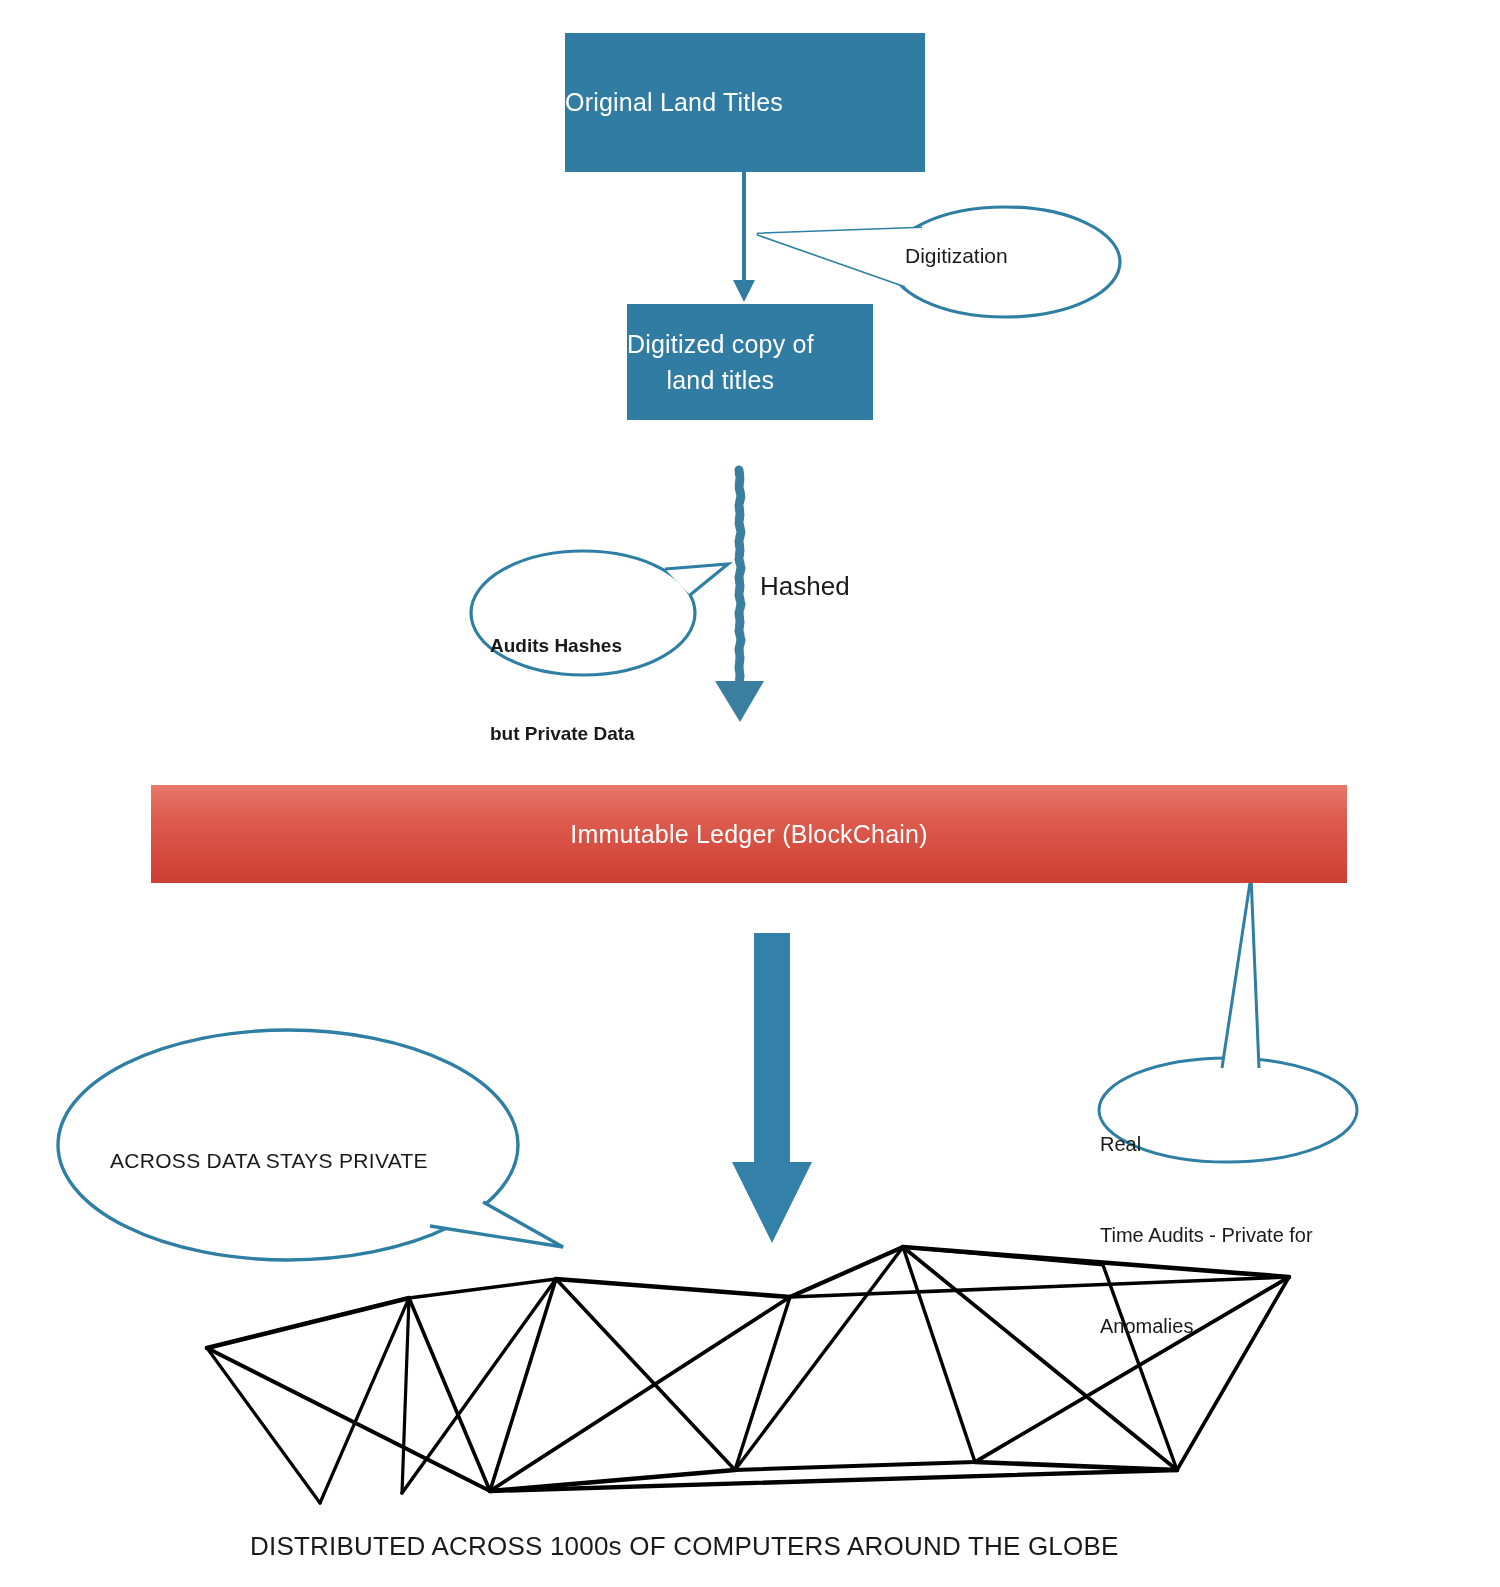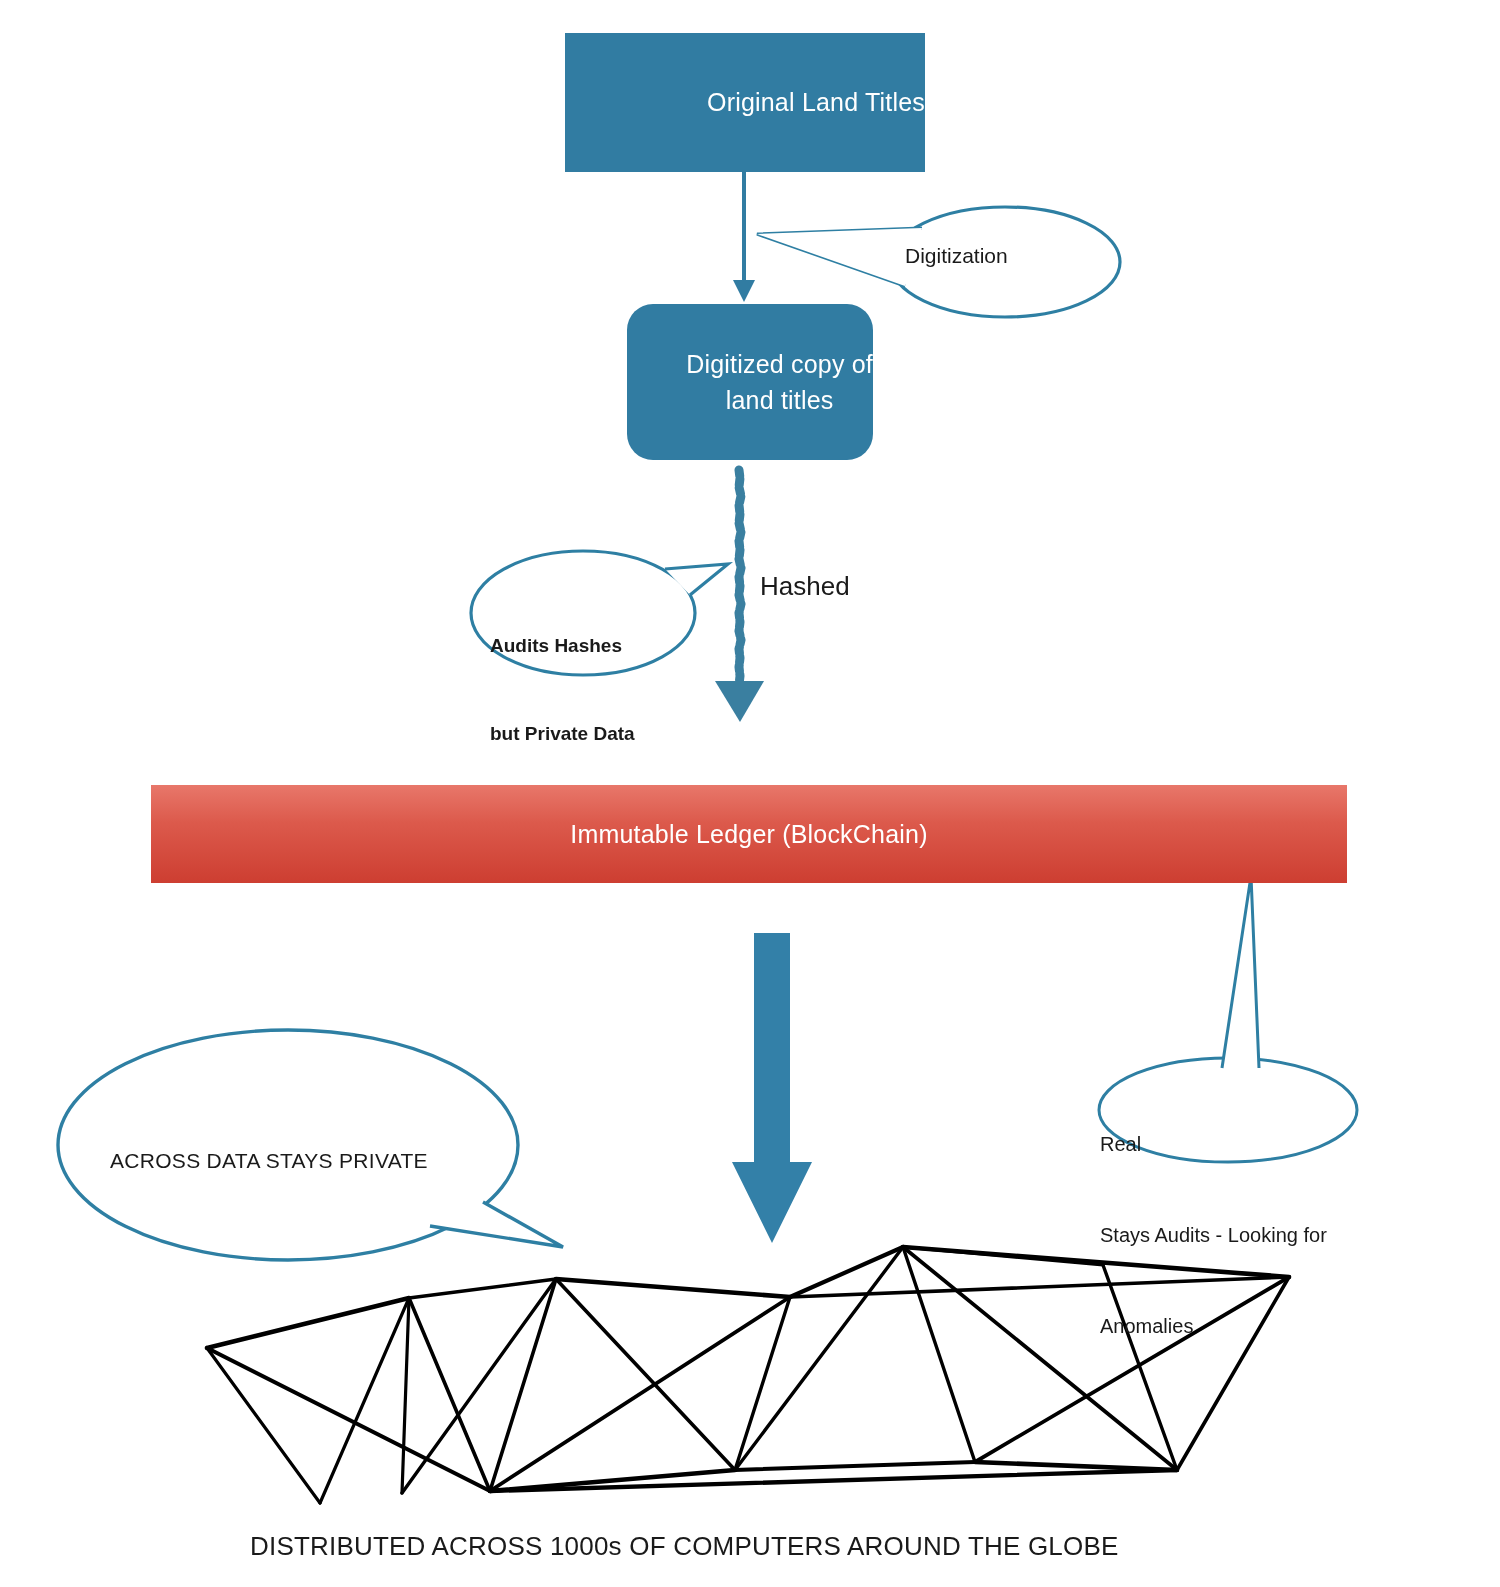--- a/index.html
+++ b/index.html
@@ -29,35 +29,34 @@
     text-align: left;
     white-space: pre;
     line-height: 1.28;
     color: #1a1a1a;
   }
   
   .proc-box {
     position: absolute;
     display: flex;
     align-items: center;
-    justify-content: flex-end;
+    justify-content: flex-start;
     color: #ffffff;
     font-size: 25px;
     letter-spacing: 0.2px;
     text-align: center;
     line-height: 1.45;
   }
   #box-original {
     left: 565px; top: 33px; width: 360px; height: 139px;
     background: #317CA2;
   }
   #box-digitized {
-    left: 627px; top: 304px; width: 246px; height: 156px;
+    left: 627px; top: 304px; width: 246px; height: 116px;
     background: #317CA2;
-    border-radius: 26px;
   }
   #ledger-bar {
     position: absolute;
     left: 151px; top: 785px; width: 1196px; height: 98px;
     display: flex; align-items: center; justify-content: center;
     background: linear-gradient(to bottom, #E8776A 0%, #DC5A4C 38%, #CD3E31 100%);
     color: #ffffff;
     font-size: 25px;
     letter-spacing: 0.2px;
   }
@@ -203,19 +202,19 @@
 
   <div id="ledger-bar">
     <span>Immutable Ledger (BlockChain)</span>
   </div>
 
 
   <div class="txt" id="label-private">ACROSS DATA STAYS PRIVATE</div>
 
   <div class="txt" id="label-audits">
     <div>Real</div>
-    <div>Stays Audits - Looking for</div>
+    <div>Time Audits - Private for</div>
     <div>Anomalies</div>
   </div>
 
   <div class="txt" id="caption-distributed">DISTRIBUTED ACROSS 1000s OF COMPUTERS AROUND THE GLOBE</div>
 
 </div>
 
 </body></html>

